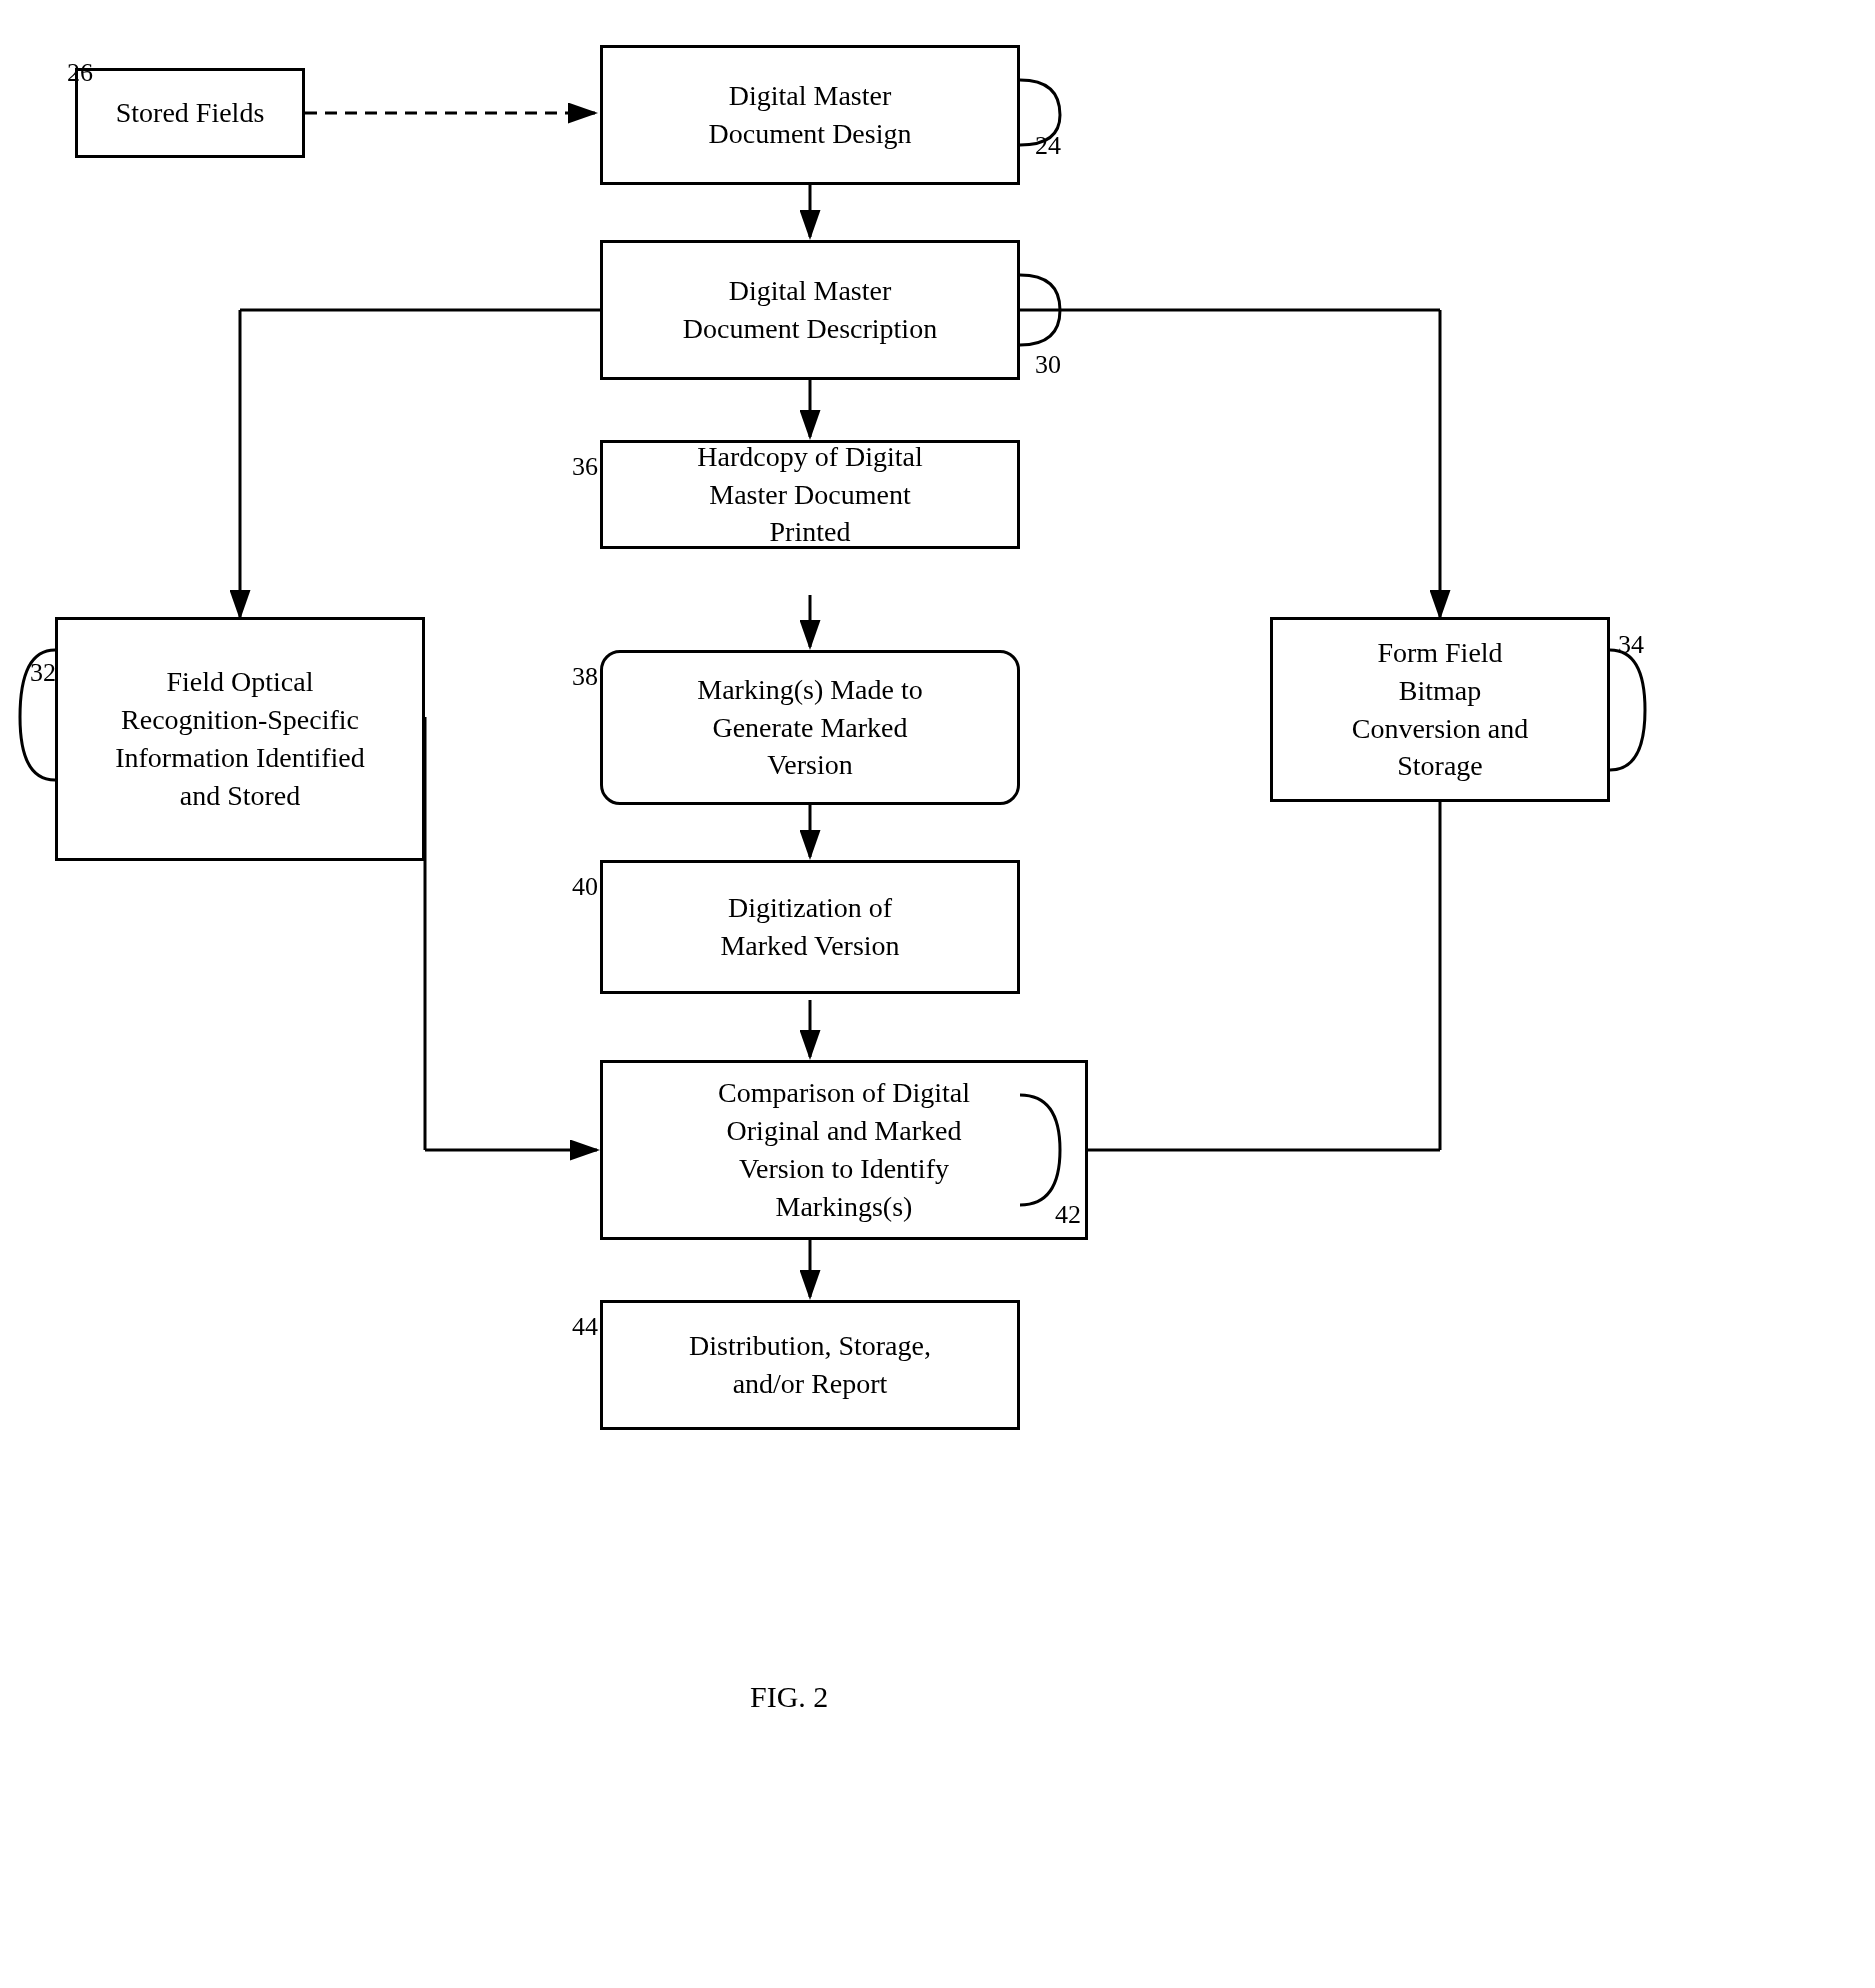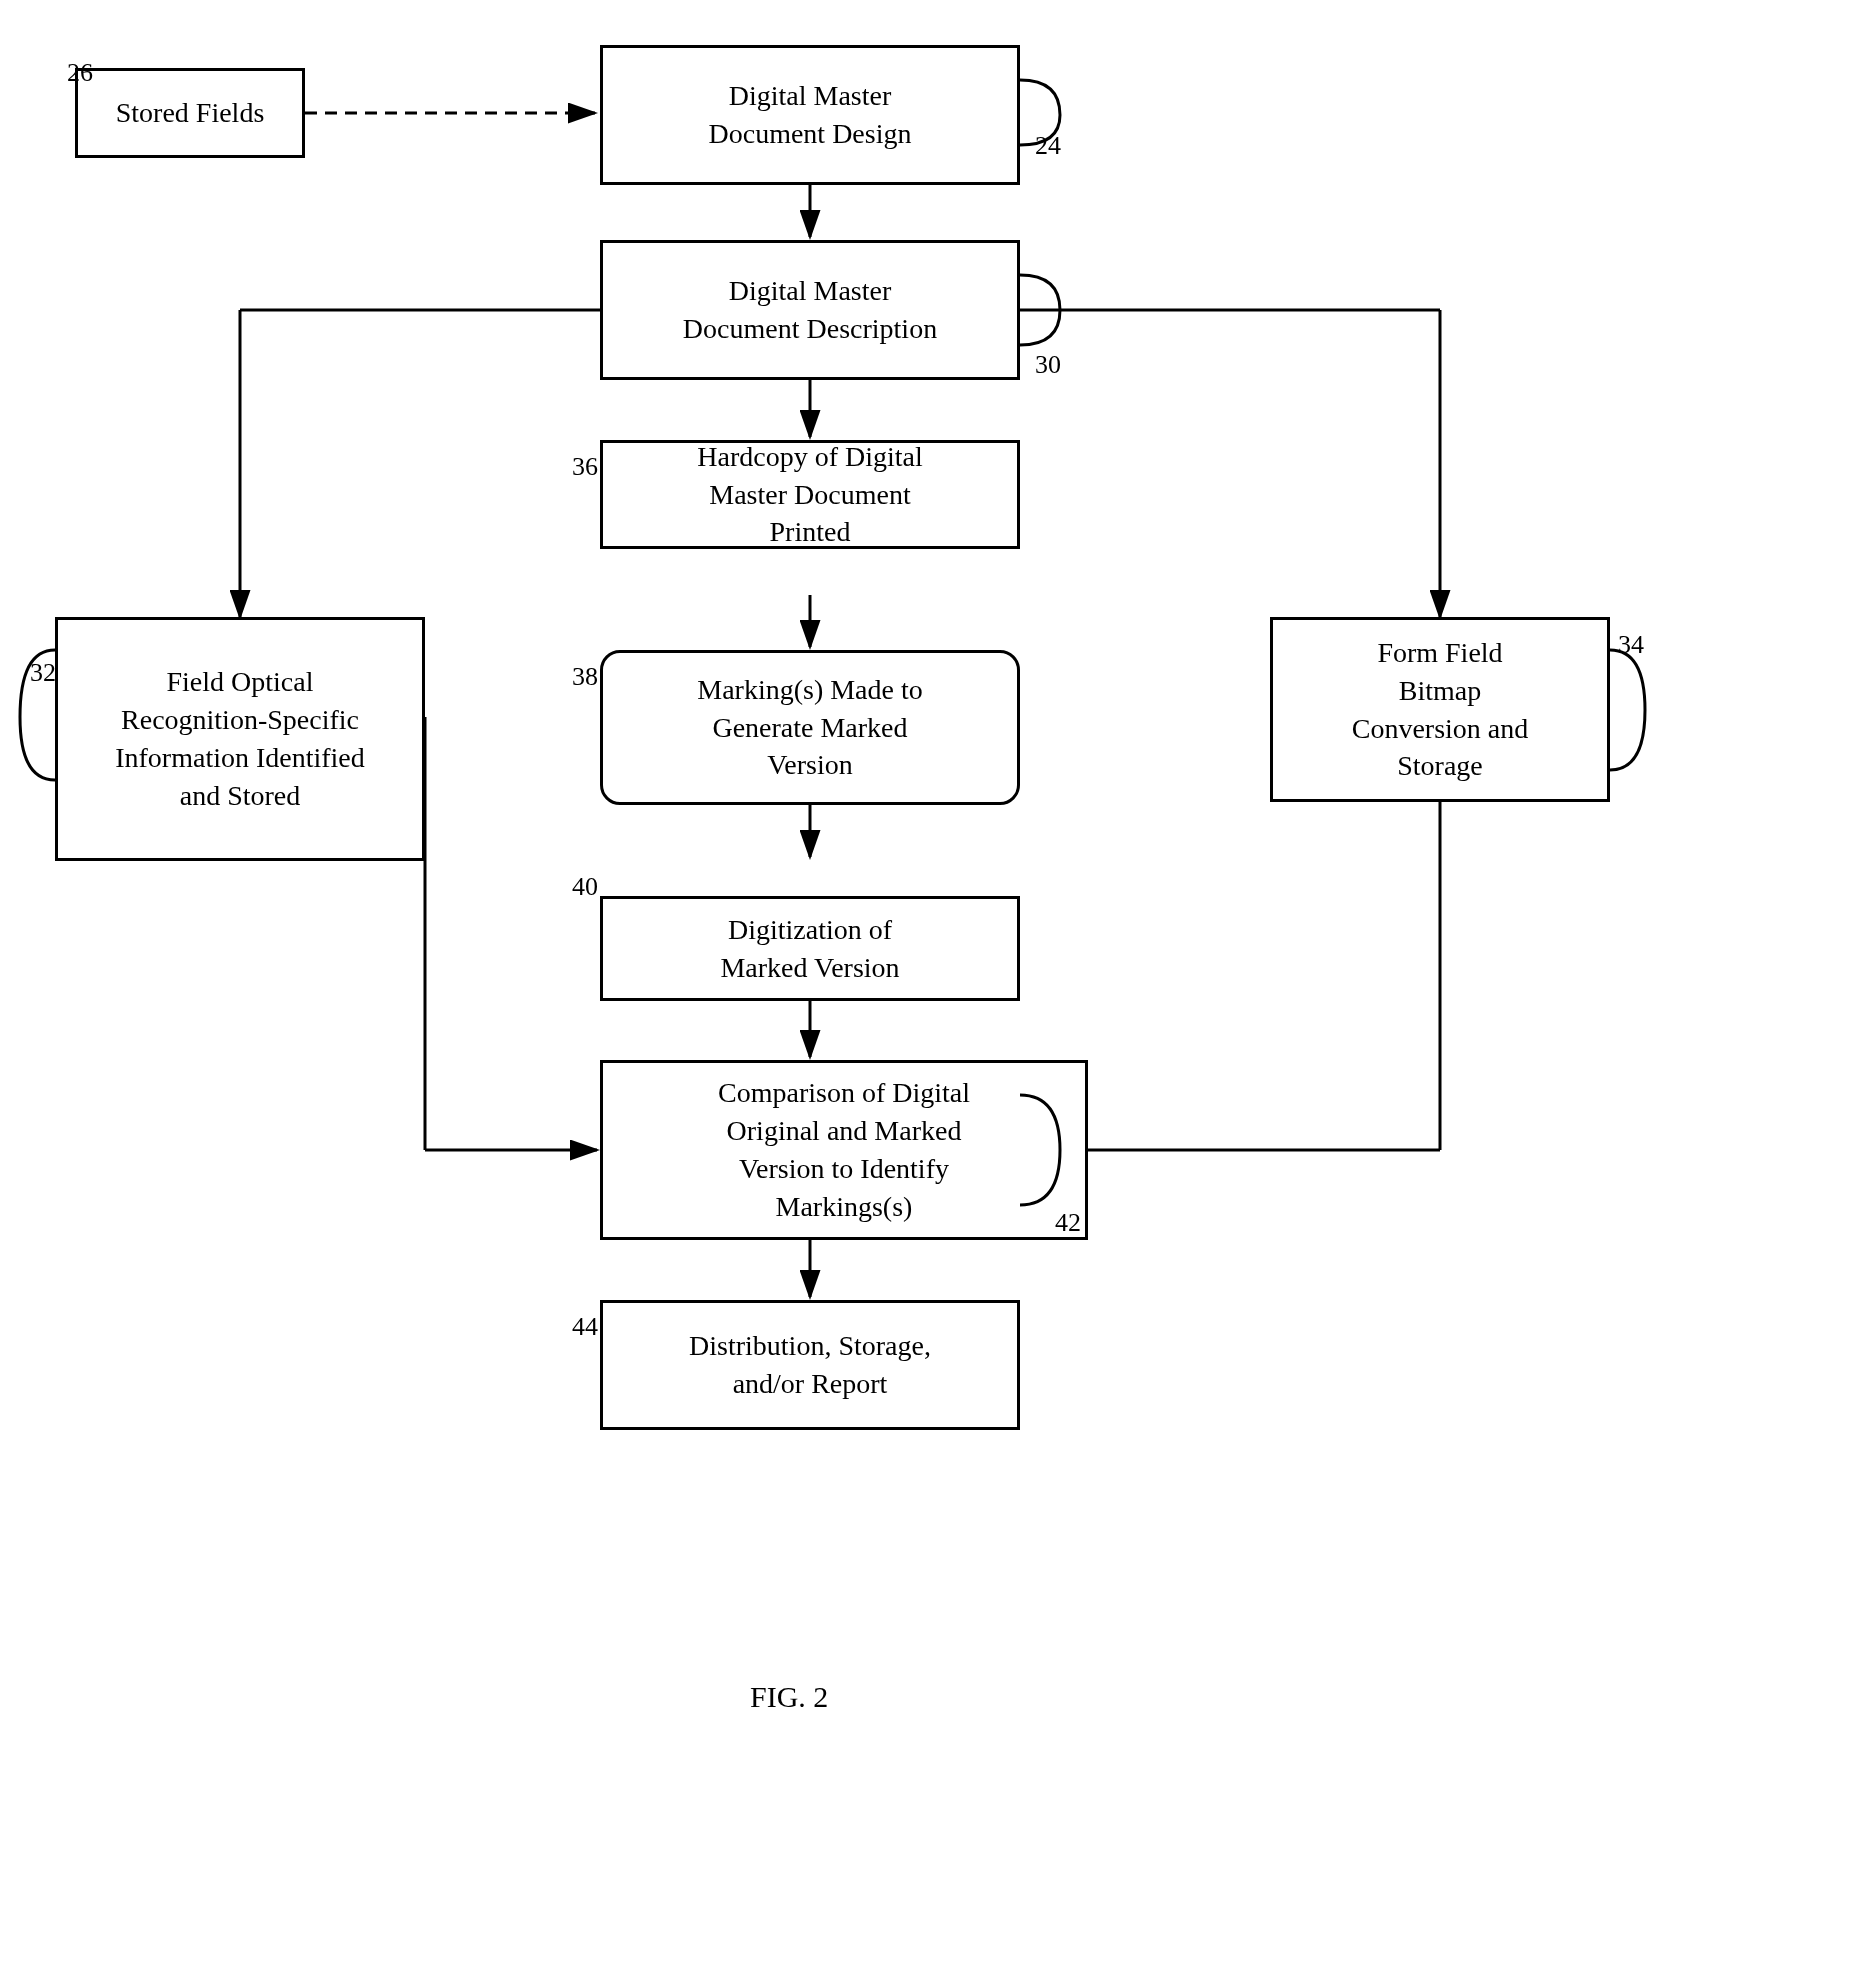--- a/index.html
+++ b/index.html
@@ -111,21 +111,21 @@
   </div>
 
   <div class="box" style="left:600px; top:440px; width:420px; height:109px;">
     <span>Hardcopy of Digital<br>Master Document<br>Printed</span>
   </div>
 
   <div class="box" style="left:600px; top:650px; width:420px; height:155px;border-radius:20px;">
     <span>Marking(s) Made to<br>Generate Marked<br>Version</span>
   </div>
 
-  <div class="box" style="left:600px; top:896px; width:420px; height:105px;">
+  <div class="box" style="left:600px; top:860px; width:420px; height:134px;">
     <span>Digitization of<br>Marked Version</span>
   </div>
 
   <div class="box" style="left:600px; top:1060px; width:488px; height:180px;">
     <span>Comparison of Digital<br>Original and Marked<br>Version to Identify<br>Markings(s)</span>
   </div>
 
   <div class="box" style="left:600px; top:1300px; width:420px; height:130px;">
     <span>Distribution, Storage,<br>and/or Report</span>
   </div>
@@ -139,21 +139,21 @@
   </div>
 
   <span class="label" style="left:67px; top:58px;">26</span>
   <span class="label" style="left:1035px; top:131px;">24</span>
   <span class="label" style="left:1035px; top:350px;">30</span>
   <span class="label" style="left:572px; top:452px;">36</span>
   <span class="label" style="left:572px; top:662px;">38</span>
   <span class="label" style="left:572px; top:872px;">40</span>
   <span class="label" style="left:30px; top:630px;margin-top:28px;">32</span>
   <span class="label" style="left:1618px; top:630px;">34</span>
-  <span class="label" style="left:1055px; top:1200px;margin-top:8px;">42</span>
+  <span class="label" style="left:1055px; top:1200px;">42</span>
   <span class="label" style="left:572px; top:1312px;">44</span>
 
   <div class="fig-label" style="left:750px; top:1680px; width:400px;">
     <span>FIG. 2</span>
   </div>
 
   <svg style="position:absolute;top:0;left:0;width:1875px;height:1988px;pointer-events:none;">
 
     <path d="M 1020 80 Q 1060 80 1060 115 Q 1060 145 1020 145" fill="none" stroke="#000" stroke-width="3"></path>
 

